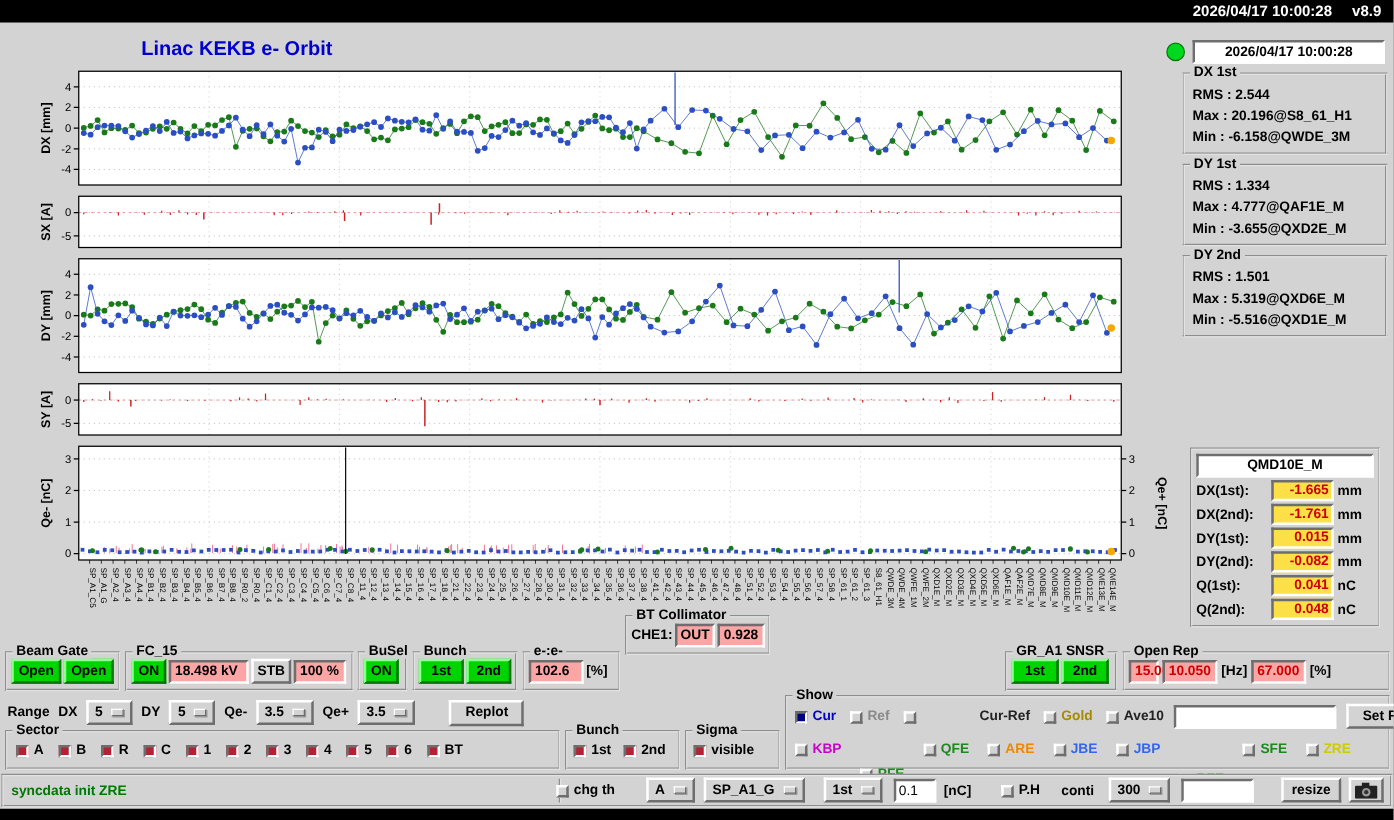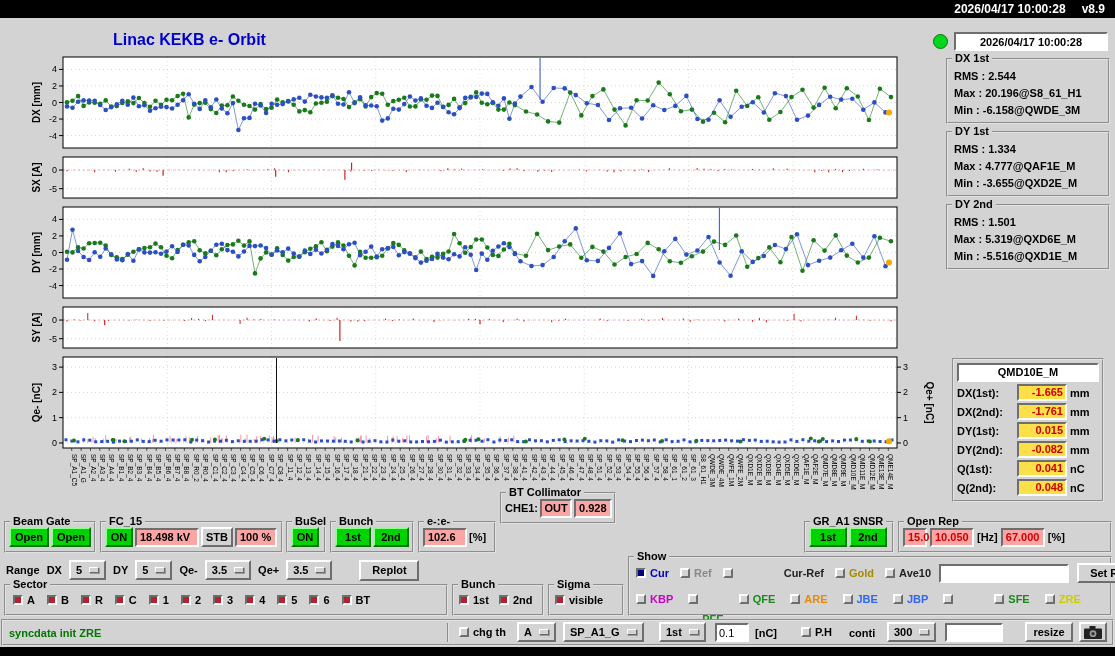--- a/index.html
+++ b/index.html
@@ -24,21 +24,21 @@
   .stat-grp{position:relative;border:2px groove #e2e2e2;margin-bottom:7px;padding:8px 4px 3px 6px;background:#d3d3d3}
   .stat-line{font-size:11px;font-weight:bold;line-height:17px;white-space:nowrap}
   .status-light{position:absolute;left:933px;top:34px;width:15px;height:15px;border-radius:50%;background:#00d81f;border:1px solid #067a06;z-index:4}
   .timestamp{position:absolute;left:954px;top:32px;width:154px;height:19px;font-size:11px;font-weight:bold;display:flex;align-items:center;justify-content:center;background:#fff;border:2px solid;border-color:#6e6e6e #fff #fff #6e6e6e;z-index:4}
   .monitor{position:absolute;left:952px;top:358px;width:152px;border:2px groove #e2e2e2;padding:3px;display:flex;flex-direction:column;gap:1px;z-index:4;background:#d3d3d3}
   .monitor-title{background:#fff;border:2px solid;border-color:#6e6e6e #fff #fff #6e6e6e;font-weight:bold;font-size:11px;text-align:center;height:19px;line-height:15px}
   .mon-row{display:grid;grid-template-columns:57px 50px 1fr;gap:3px;align-items:center;height:19px}
   .mon-label{font-size:11px;font-weight:bold;white-space:nowrap}
   .mon-val{background:#fde047;border:2px solid;border-color:#6e6e6e #fff #fff #6e6e6e;color:#cc0000;font-weight:bold;font-size:11px;text-align:right;padding:0 2px;height:17px;line-height:13px}
   .mon-unit{font-size:11px;font-weight:bold}
-  .cb{display:inline-flex;align-items:center;gap:4px;white-space:nowrap}
+  .cb{display:inline-flex;align-items:flex-end;gap:4px;white-space:nowrap}
   .cb-ind{width:10px;height:10px;background:#d3d3d3;border:2px solid;border-color:#ffffff #6e6e6e #6e6e6e #ffffff;flex:0 0 auto}
   .cb-ind.checked{border-color:#6e6e6e #ffffff #ffffff #6e6e6e}
   .cb-tx{font-size:11px;font-weight:bold}
   .cb-row{display:flex;align-items:center}
   .dd{display:inline-flex;align-items:center;height:20px;padding:0 5px;font-size:11px;font-weight:bold;background:#d3d3d3;border:2px solid;border-color:#ffffff #6e6e6e #6e6e6e #ffffff;white-space:nowrap}
   .dd-ind{width:10px;height:6px;margin-left:7px;background:#d3d3d3;border:1px solid;border-color:#fff #6a6a6a #6a6a6a #fff;box-shadow:1px 1px 0 #9a9a9a}
   .entry{height:19px;border:2px solid;border-color:#6e6e6e #fff #fff #6e6e6e;background:#fff;font-size:11px;padding:0 2px;font-family:"Liberation Sans",sans-serif}
   .range-row{position:absolute;left:6px;top:558px;height:24px;display:flex;align-items:center;gap:7px;z-index:4}
   .statusrow{position:absolute;left:1px;top:619px;width:1113px;height:27px;border:2px groove #e2e2e2;background:#d3d3d3;z-index:4}
   .statusrow .abs{position:absolute}
@@ -1497,21 +1497,21 @@
           <span class="cb-ind checked" style="background: rgb(178, 34, 51);"></span>
           <span class="cb-tx">visible</span>
         </span>
       </span>
   </div>
 
   <div class="statusrow">
     <span class="status-msg">syncdata init ZRE</span>
     <span class="vsep" style="left:444px"></span>
 
-    <span class="cb abs" style="left:456px;top:5px">
+    <span class="cb abs" style="left:442px;top:5px">
       <span class="cb-ind"></span>
       <span class="cb-tx">chg th</span>
     </span>
 
     <div class="dd abs" style="left:514px;top:1px">
         <span class="dd-val">A</span>
         <span class="dd-ind"></span>
       </div>
     <div class="dd abs" style="left:560px;top:1px">
         <span class="dd-val">SP_A1_G</span>

